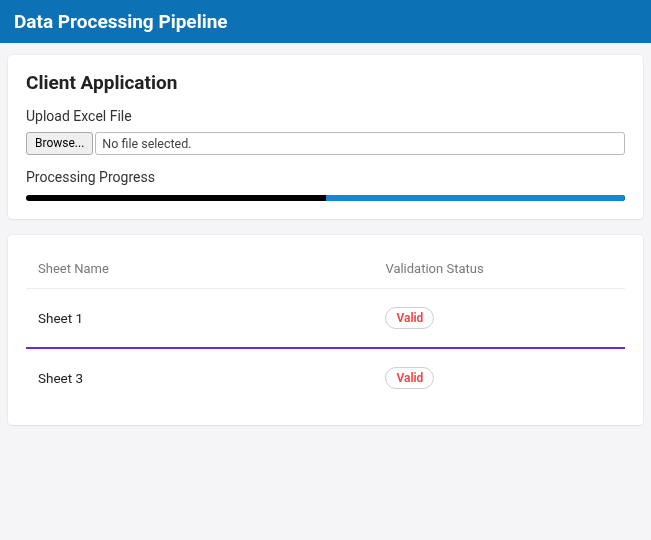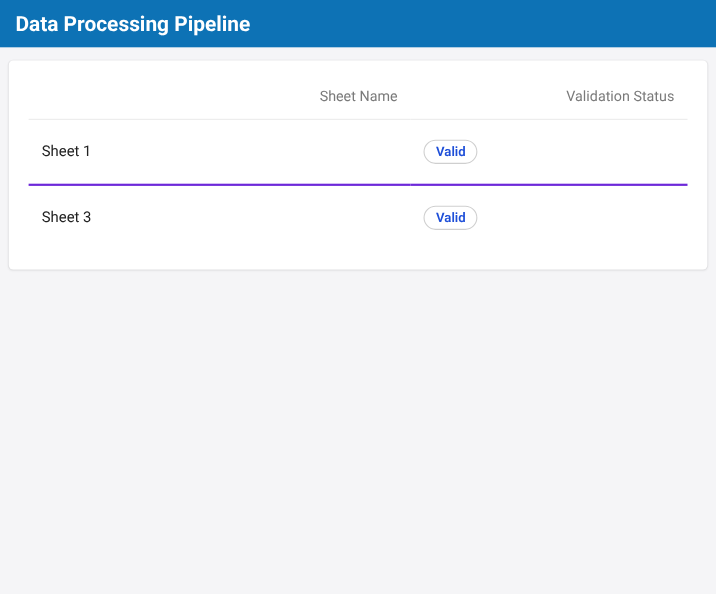--- a/index.html
+++ b/index.html
@@ -91,21 +91,21 @@
       height: 100%;
       background: #1088d4;
       float: right;
     }
     
     .schema-table {
       width: 100%;
       border-collapse: collapse;
     }
     .schema-table th {
-      text-align: right;
+      text-align: left;
       font-weight: 400;
       font-size: 13px;
       color: #7a7a7a;
       padding: 10px 12px 12px 12px;
       border-bottom: 1px solid #ececec;
     }
     .schema-table td {
       font-size: 13.5px;
       color: #222;
       padding: 18px 12px;
@@ -115,34 +115,50 @@
       border-bottom: none;
     }
     .badge {
       display: inline-block;
       padding: 3px 10px;
       font-size: 12px;
       font-weight: 600;
       border-radius: 12px;
       border: 1px solid #cfcfcf;
       background: #fff;
-      color: #1d4ed8;
+      color: #ef4444;
     }
     .col-sheet { width: 58%; }
     .col-status { width: 42%; }
   </style>
 </head>
 <body>
 
 <div class="header-bar">
   <div class="header-title">Data Processing Pipeline</div>
 </div>
 
 <div class="content">
 
+  <div class="card">
+    <div class="card-title">Client Application</div>
+
+    <div class="field-label">Upload Excel File</div>
+
+    <div class="file-input-row">
+      <button class="browse-btn">Browse...</button>
+      <div class="file-name-box">No file selected.</div>
+    </div>
+
+    <div class="progress-label">Processing Progress</div>
+
+    <div class="progress-bar-outer">
+      <div class="progress-bar-inner" style="width: 50%;"></div>
+    </div>
+  </div>
 
   <div class="card">
 
     <table class="schema-table">
       <thead>
         <tr>
           <th class="col-sheet">Sheet Name</th>
           <th class="col-status">Validation Status</th>
         </tr>
       </thead>

